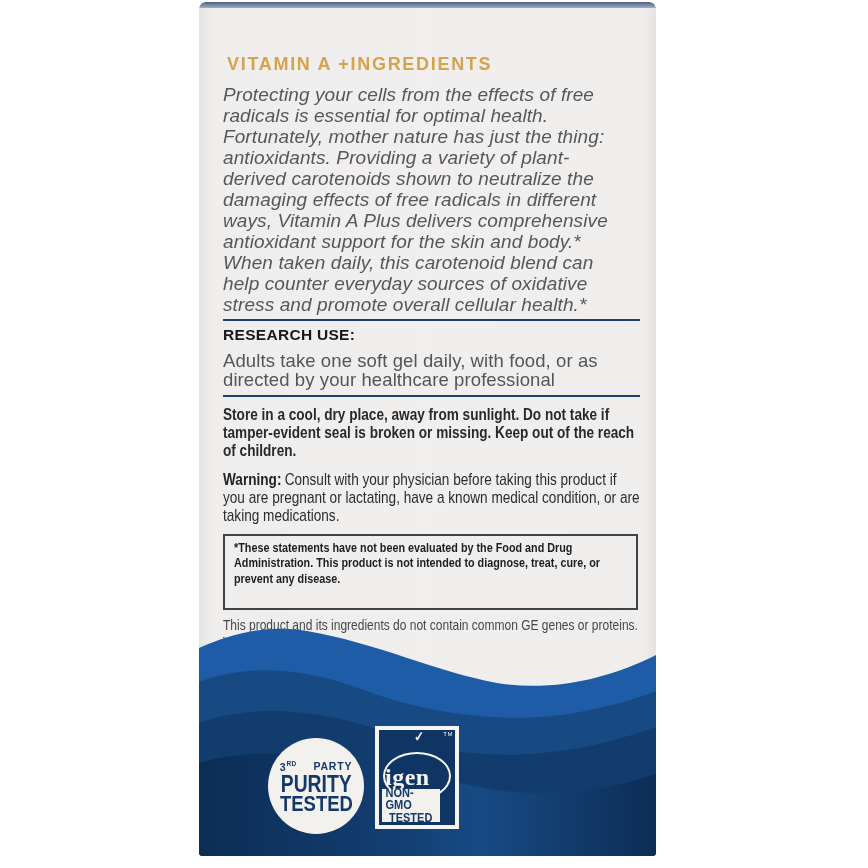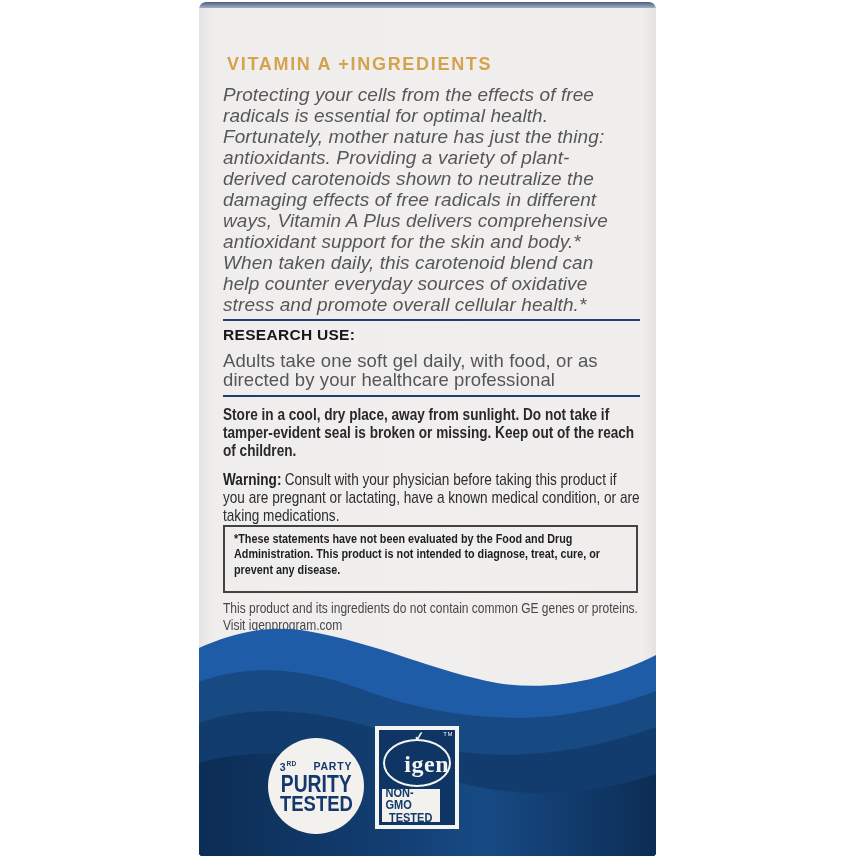--- a/index.html
+++ b/index.html
@@ -16,21 +16,21 @@
   .intro{margin-top:9px;width:404px;font-size:19px;line-height:21px;color:#57575a;letter-spacing:0.1px;font-style:italic;}
   .rule{margin-top:4px;height:2px;background:#1c406f;width:100%;}
   .su-head{margin-top:5px;font-size:15.5px;font-weight:700;letter-spacing:0.3px;color:#17171c;}
   .su-text{margin-top:8px;font-size:18.5px;line-height:18.8px;color:#555558;letter-spacing:0.1px;}
   .rule2{margin-top:5px;}
   .cond{width:125%;transform:scaleX(0.8);transform-origin:left top;}
   .storage{margin-top:9px;font-size:17px;font-weight:700;line-height:18px;color:#29292b;}
   .warning{margin-top:11px;font-size:17px;line-height:18px;color:#2c2c2e;}
   .warning .wlabel{font-weight:700;color:#222225;}
   .warning .wtext{font-weight:400;margin-left:4px;}
-  .fda-box{border:2px solid #424245;padding:4px 9px 14px 9px;width:393px;}
+  .fda-box{margin-top:9px;border:2px solid #424245;padding:4px 9px 22px 9px;width:393px;}
   .fda-text{font-size:13.5px;font-weight:700;line-height:15.5px;color:#1e1e21;}
   .ge{margin-top:7px;font-size:15px;line-height:16.5px;color:#47474a;}
   
   .wave{position:absolute;left:0;bottom:0;width:457px;height:234px;}
   
   .badge-navy{color:#14386b;}
   .circle-badge{position:absolute;border-radius:50%;background:#f2f1ee;
     display:flex;flex-direction:column;align-items:center;justify-content:center;z-index:5;}
   .purity{left:69px;top:736px;width:96px;height:96px;}
   .purity .pre{font-size:10.5px;font-weight:700;letter-spacing:0.8px;line-height:11px;margin-bottom:2px;}
@@ -38,22 +38,22 @@
   .purity .pre .word{margin-left:17px;}
   .purity .l1{font-size:23px;font-weight:700;line-height:20px;transform:scaleX(0.84);}
   .purity .l2{font-size:22px;font-weight:700;line-height:20px;transform:scaleX(0.84);}
   .research{left:273px;top:740px;width:90px;height:90px;}
   .research .r1{font-size:14.5px;font-weight:700;line-height:14px;transform:scaleX(0.85);}
   .research .r2{font-size:17px;font-weight:700;line-height:16px;transform:scaleX(0.85);}
   .research .r3{font-size:11.5px;font-weight:700;line-height:13px;transform:scaleX(0.85);}
   .igen{position:absolute;left:176px;top:724px;width:84px;height:103px;background:#0f3564;
     border:4px solid #f4f4f2;box-sizing:border-box;z-index:5;}
   .igen .tm{position:absolute;top:1px;right:2px;font-size:6px;color:#f4f4f2;letter-spacing:0.5px;}
-  .igen .oval{position:absolute;left:4px;top:9px;width:64px;height:44px;border:2.5px solid #f4f4f2;
-    border-radius:50%;display:flex;align-items:center;justify-content:flex-end;}
+  .igen .oval{position:absolute;left:4px;top:22px;width:64px;height:44px;border:2.5px solid #f4f4f2;
+    border-radius:50%;display:flex;align-items:center;justify-content:flex-start;}
   .igen .brand{font-family:"Liberation Serif", serif;font-weight:700;font-size:24px;color:#f4f4f2;
     letter-spacing:0.5px;margin-top:2px;}
   .igen .check{position:absolute;left:50%;top:-1px;transform:translateX(-30%) rotate(-6deg);
     font-size:13px;font-weight:700;color:#f4f4f2;z-index:6;}
   .igen .nongmo{position:absolute;left:3px;right:15px;bottom:3px;height:33px;background:#f2f1ee;
     display:flex;flex-direction:column;align-items:center;justify-content:center;}
   .igen .nongmo div{font-size:12.5px;font-weight:700;line-height:12.5px;color:#123a6c;transform:scaleX(0.88);}
 </style>
 </head>
 <body>

